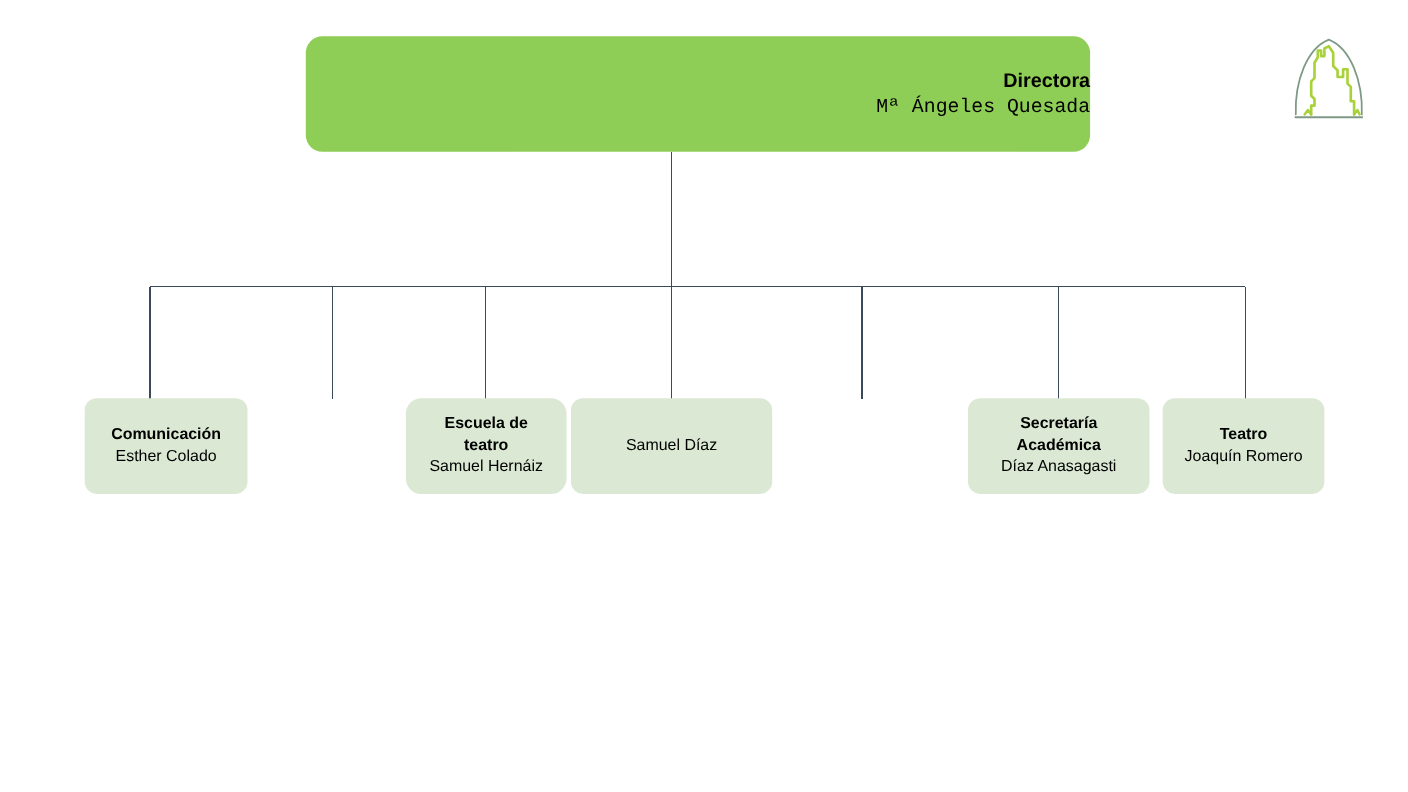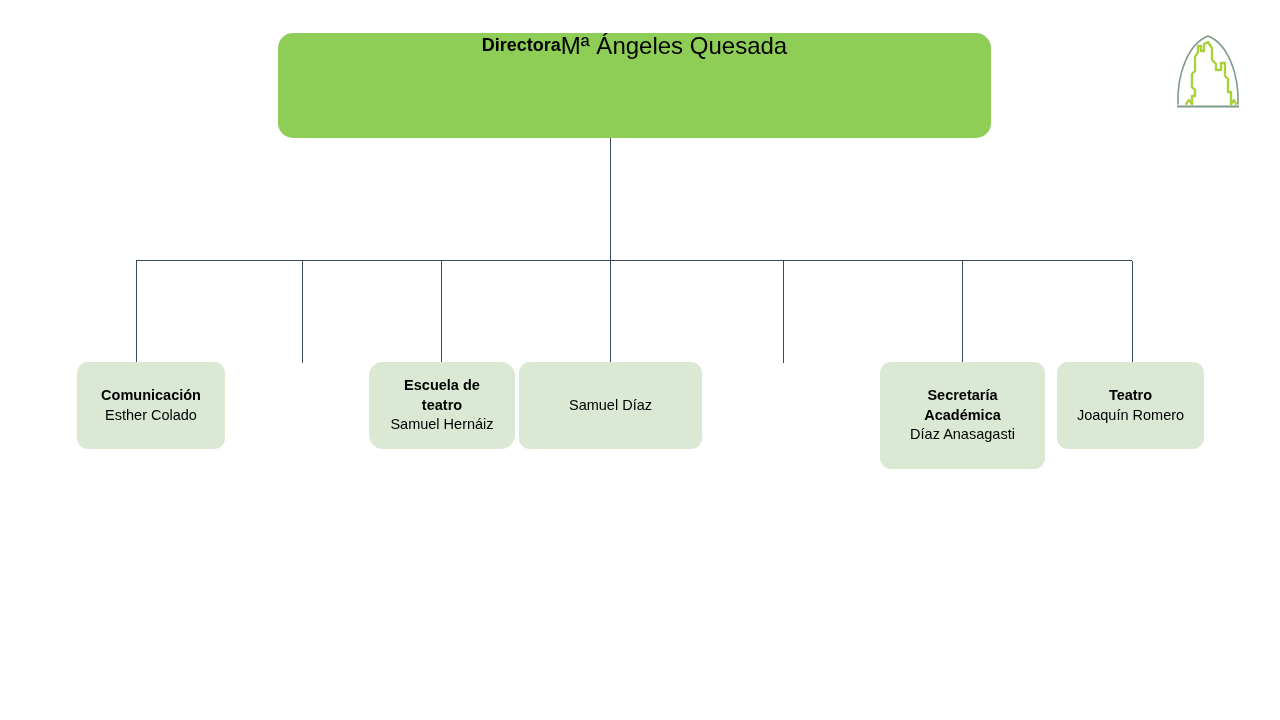--- a/index.html
+++ b/index.html
@@ -33,37 +33,39 @@
   
   #root-node {
     position: absolute;
     left: 278px;
     top: 33px;
     width: 713px;
     height: 105px;
     background: #8fce56;
     border-radius: 15px;
     display: flex;
-    align-items: flex-start;
+    flex-direction: column;
+    align-items: flex-end;
     justify-content: center;
     box-sizing: border-box;
   }
   #root-node .node-title {
     font-size: 18px;
     font-weight: bold;
     color: #000000;
     line-height: 25px;
     text-align: center;
   }
   #root-node .node-person {
-    font-size: 24px;
+    font-size: 18px;
     font-weight: normal;
     color: #000000;
     line-height: 25px;
     text-align: center;
+    font-family: Liberation Mono, monospace;
   }
   
   .child-node {
     position: absolute;
     background: #dbe8d3;
     border-radius: 11px;
     display: flex;
     flex-direction: column;
     align-items: center;
     justify-content: center;
@@ -131,21 +133,21 @@
     <div class="node-title">Escuela de
 teatro</div>
     <div class="node-person">Samuel Hernáiz</div>
   </div>
 
   <div class="child-node" style="left:519px; top:362px; width:183px; height:87px;">
     <div class="node-person">Samuel Díaz</div>
   </div>
 
 
-  <div class="child-node" style="left:880px; top:362px; width:165px; height:107px;">
+  <div class="child-node" style="left:880px; top:362px; width:165px; height:87px;">
     <div class="node-title">Secretaría
 Académica</div>
     <div class="node-person">Díaz Anasagasti</div>
   </div>
 
   <div class="child-node" style="left:1057px; top:362px; width:147px; height:87px;">
     <div class="node-title">Teatro</div>
     <div class="node-person">Joaquín Romero</div>
   </div>
 

